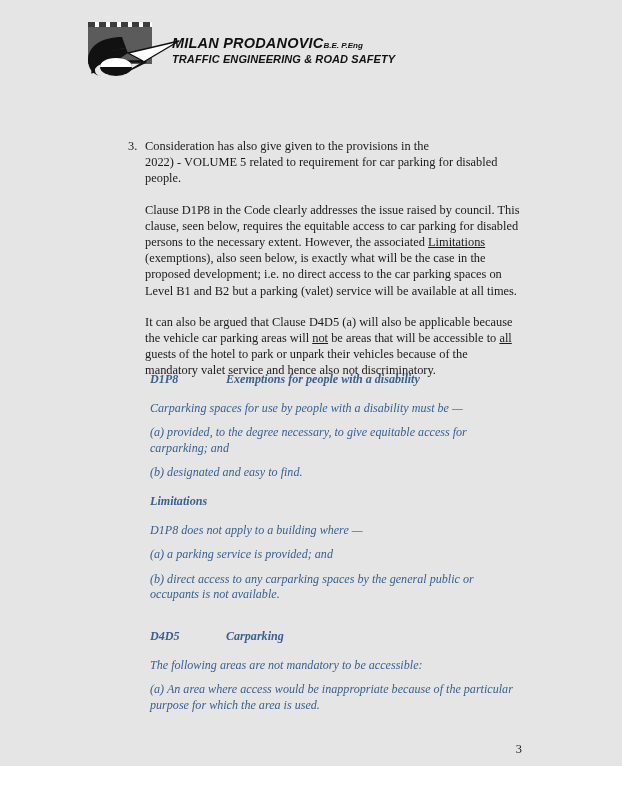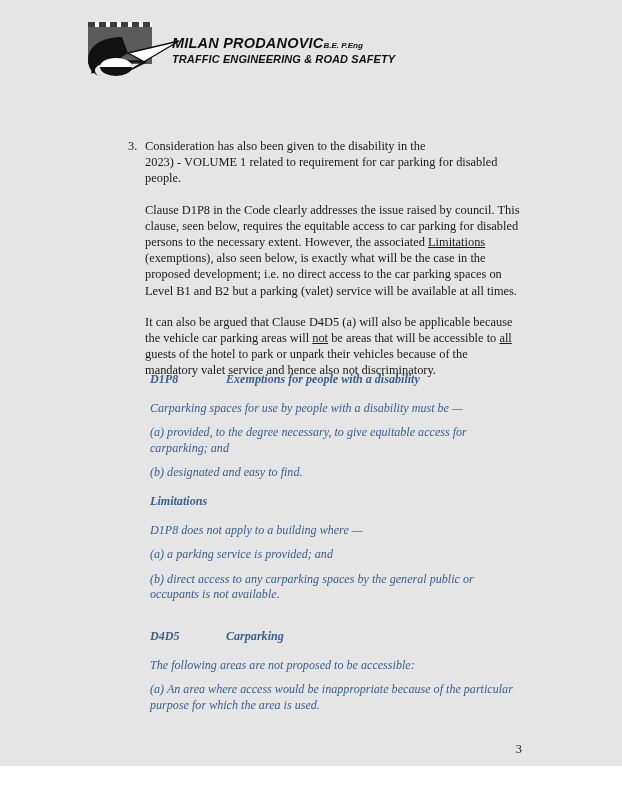--- a/index.html
+++ b/index.html
@@ -194,22 +194,22 @@
     </div>
   </div>
 
   <div class="content">
 
 
     <div class="gap-lg"></div>
 
     <div class="numbered">
       <span class="num">3.</span>
-      <p class="body">Consideration has also been given to the disability in the</p>
-      <p class="body">2023) - VOLUME 1 related to requirement for car parking for disabled people.</p>
+      <p class="body">Consideration has also give given to the provisions in the</p>
+      <p class="body">2022) - VOLUME 5 related to requirement for car parking for disabled people.</p>
     </div>
 
     <div class="gap-md"></div>
 
     <p class="body"><span>Clause D1P8 in the Code clearly addresses the issue raised by council.  This clause, seen below, requires the equitable access to car parking for disabled persons to the necessary extent.  However, the associated </span><u>Limitations</u><span> (exemptions), also seen below, is exactly what will be the case in the proposed development; i.e. no direct access to the car parking spaces on  Level B1 and B2 but a parking (valet) service will be available at all times.</span></p>
 
     <div class="gap-md"></div>
 
     <p class="body"><span>It can also be argued that Clause D4D5 (a) will also be applicable because the vehicle car parking areas will </span><u>not</u><span> be areas that will be accessible to </span><u>all</u><span> guests of the hotel to park or unpark their vehicles because of the mandatory valet service and hence also not discriminatory.</span></p>
 
@@ -237,21 +237,21 @@
     <div class="sp-6"></div>
     <p>(b) direct access to any carparking spaces by the general public or occupants is not available.</p>
 
     <div class="sp-22"></div>
 
     <div class="code-head">
       <p class="code-id">D4D5</p>
       <p class="code-title">Carparking</p>
     </div>
     <div class="sp-10"></div>
-    <p>The following areas are not proposed to be accessible:</p>
+    <p>The following areas are not mandatory to be accessible:</p>
     <div class="sp-6"></div>
     <p>(a) An area where access would be inappropriate because of the particular purpose for which the area is used.</p>
     <div class="sp-6"></div>
 
   </div>
 
   <div class="page-number">3</div>
 
 </div>
 

